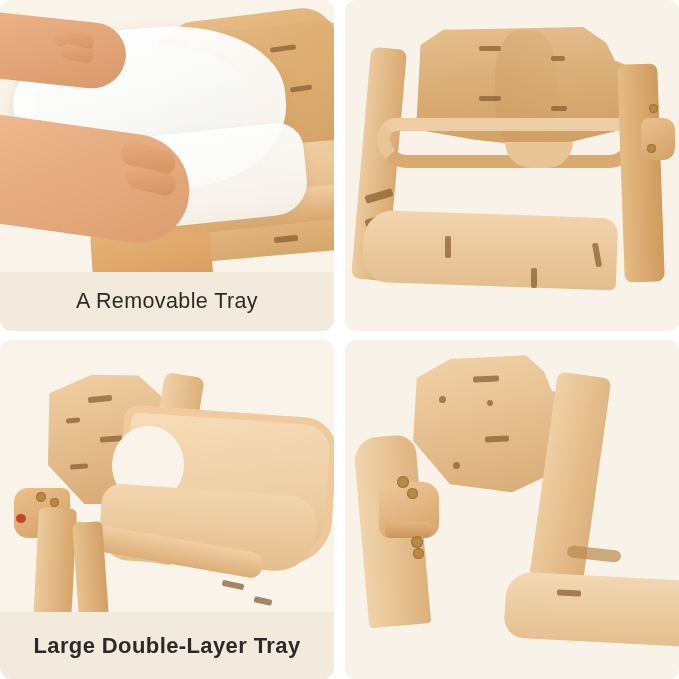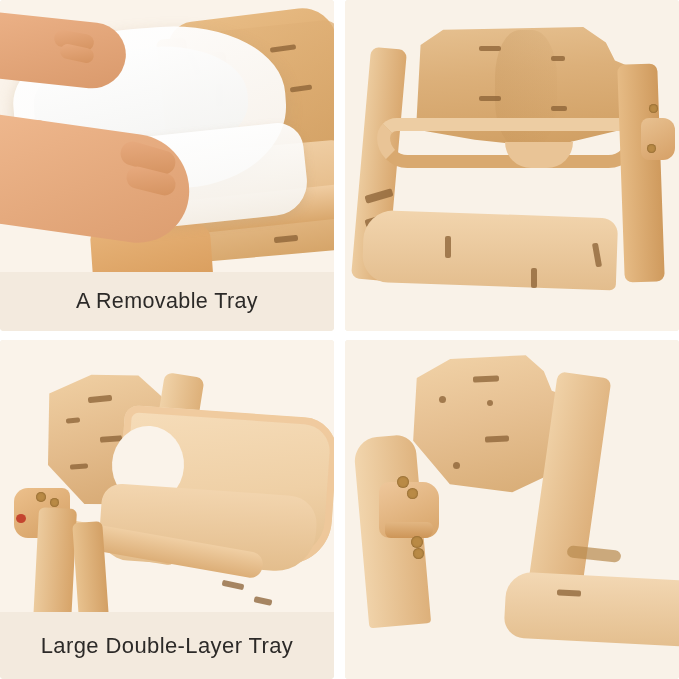--- a/index.html
+++ b/index.html
@@ -19,21 +19,21 @@
     display: grid;
     grid-template-columns: 334px 334px;
     grid-template-rows: 331px 339px;
     column-gap: 11px;
     row-gap: 9px;
     background: #ffffff;
   }
 
   .feature-card {
     position: relative;
-    border-radius: 4px;
+    border-radius: 12px;
     overflow: hidden;
     background: #f3ead c;
     background: #f3eadc;
     display: flex;
     flex-direction: column;
   }
 
   .card-photo {
     position: relative;
     flex: 1 1 auto;
@@ -52,21 +52,21 @@
   .row2 .card-caption { flex-basis: 67px; }
 
   .caption-text {
     font-family: "Liberation Sans", sans-serif;
     font-size: 21.5px;
     font-weight: 400;
     letter-spacing: 0.4px;
     color: #2c2a28;
     white-space: nowrap;
   }
-  .row2 .caption-text { font-size: 22px; }
+  .row2 .caption-text { font-size: 22px; font-weight: bold; }
 
   
   .photo-stage {
     position: absolute;
     inset: 0;
     background: #f8f1e7;
   }
 
   .slot {
     position: absolute;

